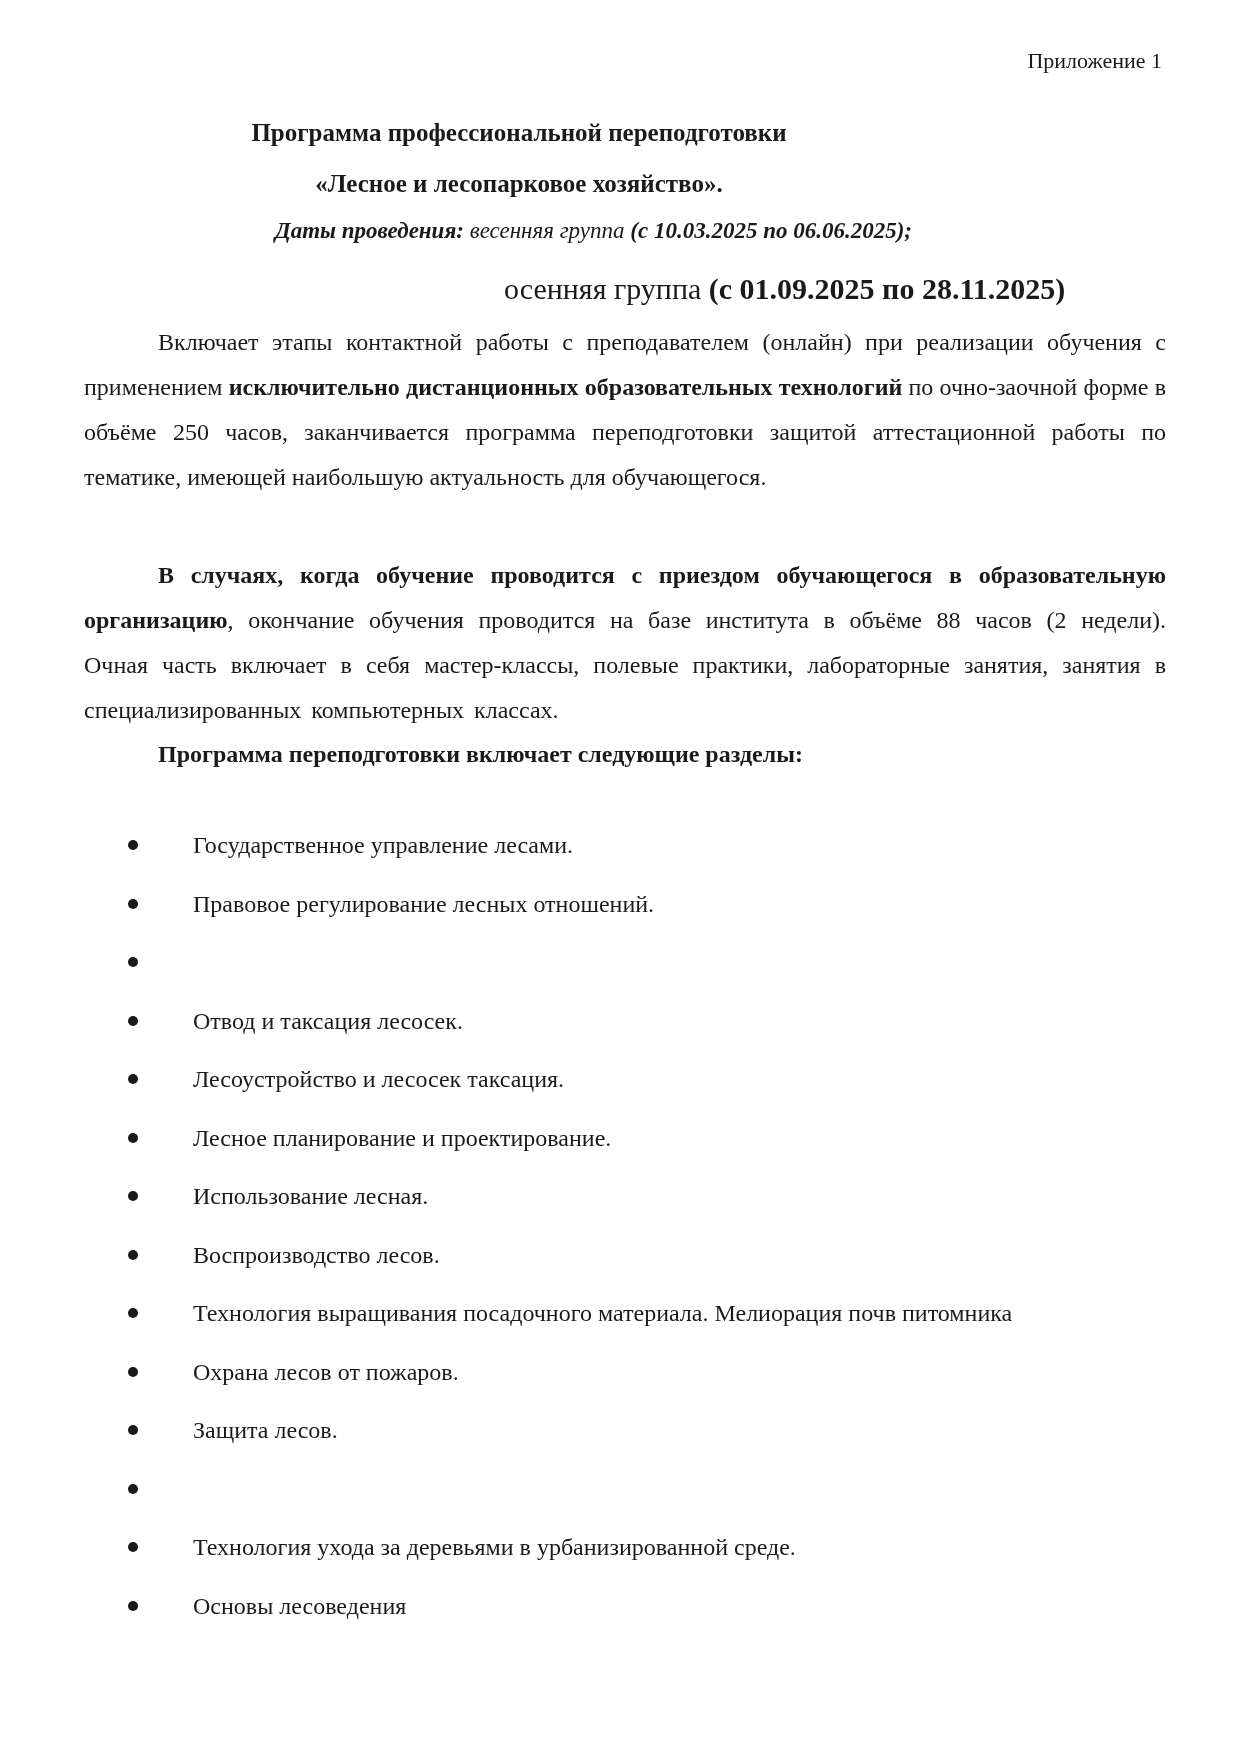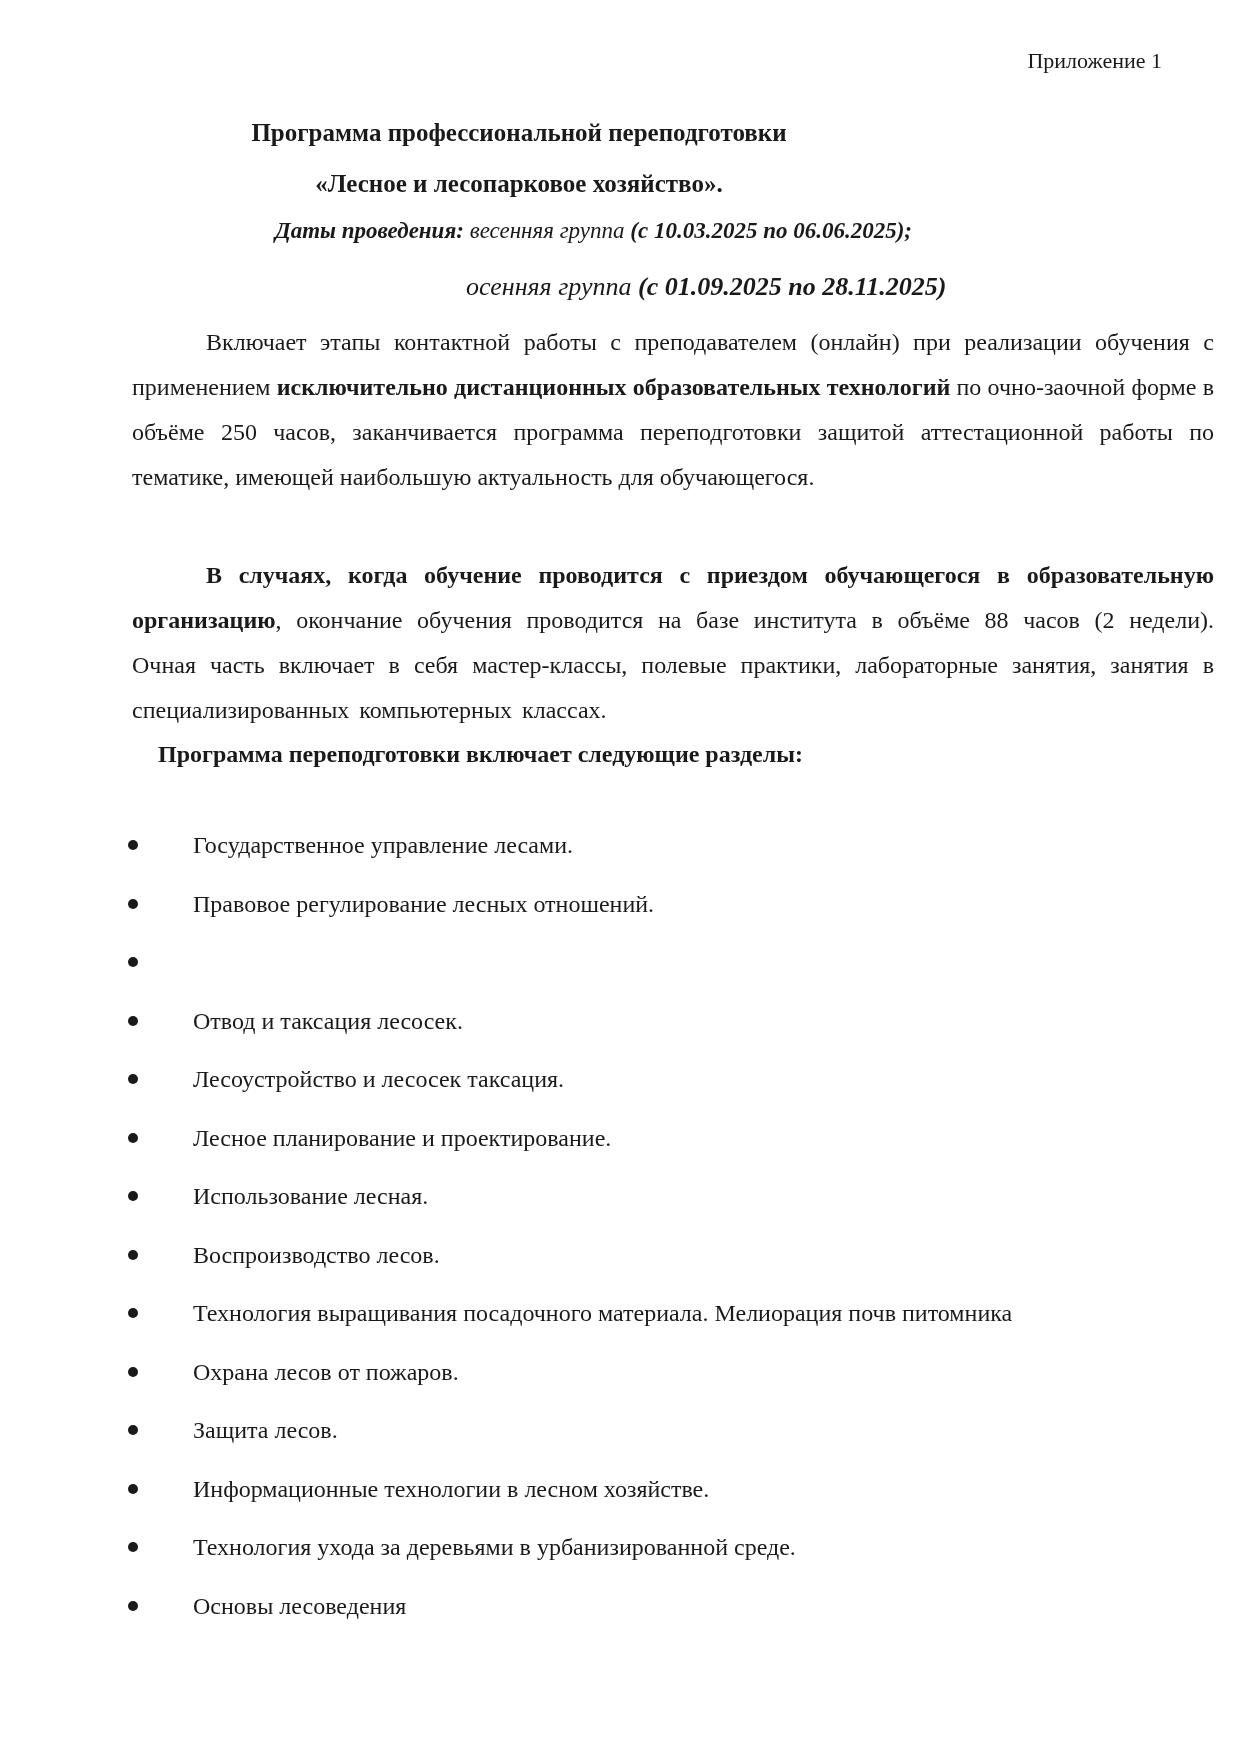--- a/index.html
+++ b/index.html
@@ -16,28 +16,28 @@
     position: absolute; left: 0; width: 1038px; text-align: center;
     font-weight: bold; font-size: 25px;
   }
   .title.t1 { top: 119px; }
   .title.t2 { top: 170px; }
   .dates1 {
     position: absolute; top: 218px; left: 275px;
     font-size: 23px; font-style: italic;
   }
   .dates2 {
-    position: absolute; top: 272px; left: 466px;
-    font-size: 26px; font-style: italic;
+    position: absolute; top: 272px; left: 504px;
+    font-size: 30px; 
   }
   .b { font-weight: bold; }
   .para {
     position: absolute; left: 84px; width: 1082px;
     font-size: 24px; line-height: 45px;
-    text-align: justify; text-indent: 74px; margin-left: 48px;
+    text-align: justify; text-indent: 74px;
   }
   .para.p1 { top: 320px; }
   .para.p2 { top: 553px; word-spacing: 4px; }
   .sections-title {
     position: absolute; top: 741px; left: 158px;
     font-size: 24px; font-weight: bold;
   }
   .list {
     position: absolute; top: 808px; left: 0; margin: 8px; padding: 0; list-style: none;
   }
@@ -79,16 +79,16 @@
   <li><span class="bullet"></span><span>Правовое регулирование лесных отношений.</span></li>
   <li><span class="bullet"></span></li>
   <li><span class="bullet"></span><span>Отвод и таксация лесосек.</span></li>
   <li><span class="bullet"></span><span>Лесоустройство и лесосек таксация.</span></li>
   <li><span class="bullet"></span><span>Лесное планирование и проектирование.</span></li>
   <li><span class="bullet"></span><span>Использование лесная.</span></li>
   <li><span class="bullet"></span><span>Воспроизводство лесов.</span></li>
   <li><span class="bullet"></span><span>Технология выращивания посадочного материала. Мелиорация почв питомника</span></li>
   <li><span class="bullet"></span><span>Охрана лесов от пожаров.</span></li>
   <li><span class="bullet"></span><span>Защита лесов.</span></li>
-  <li><span class="bullet"></span><span>Информационные технологии в лесном хозяйстве.</span></li>
+  <li><span class="bullet"></span></li>
   <li><span class="bullet"></span><span>Технология ухода за деревьями в урбанизированной среде.</span></li>
   <li><span class="bullet"></span><span>Основы лесоведения</span></li>
 </ul>
 
 </body></html>

